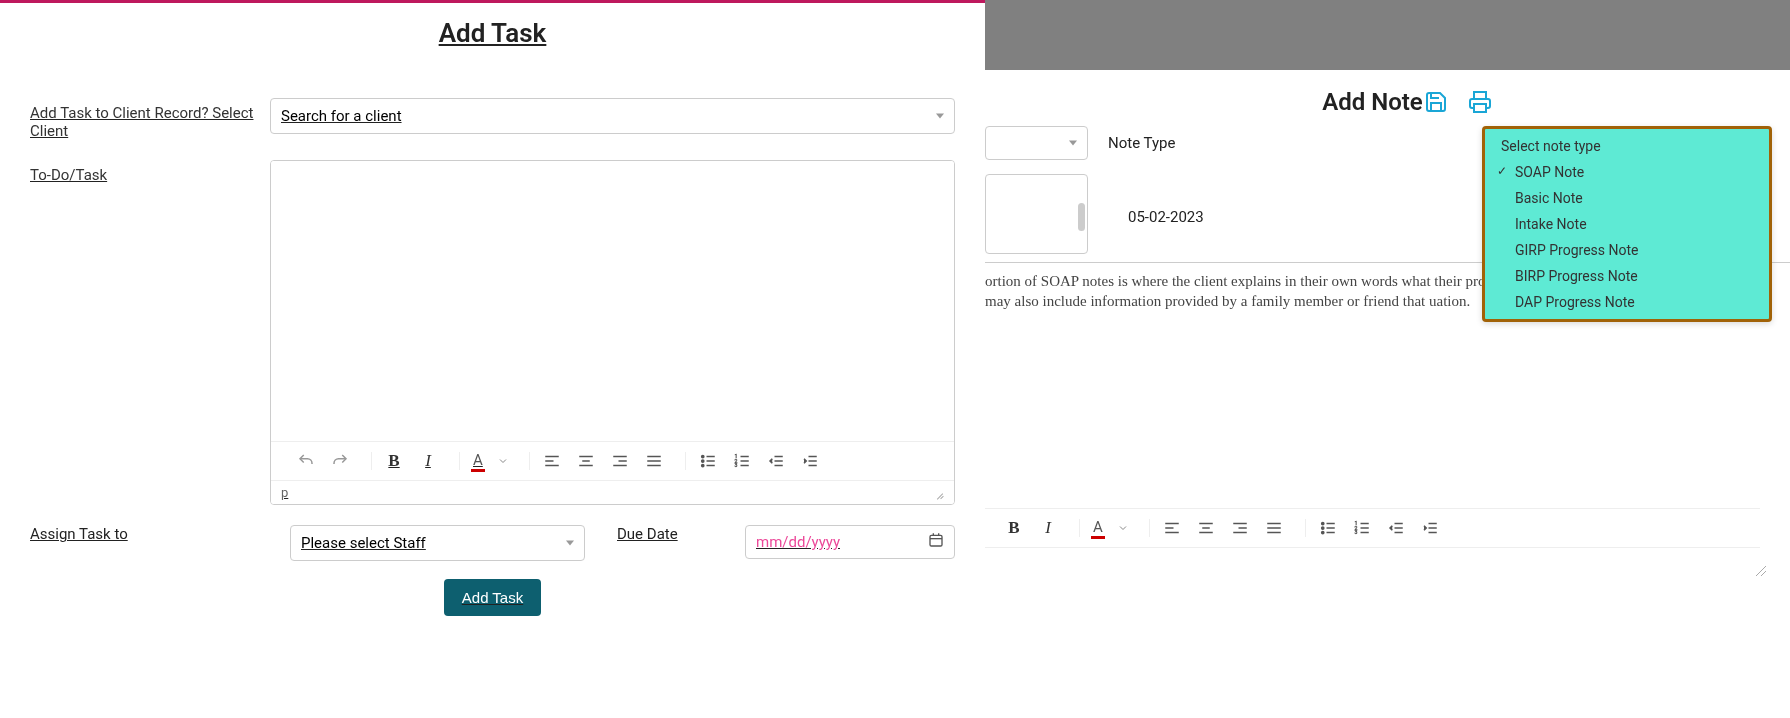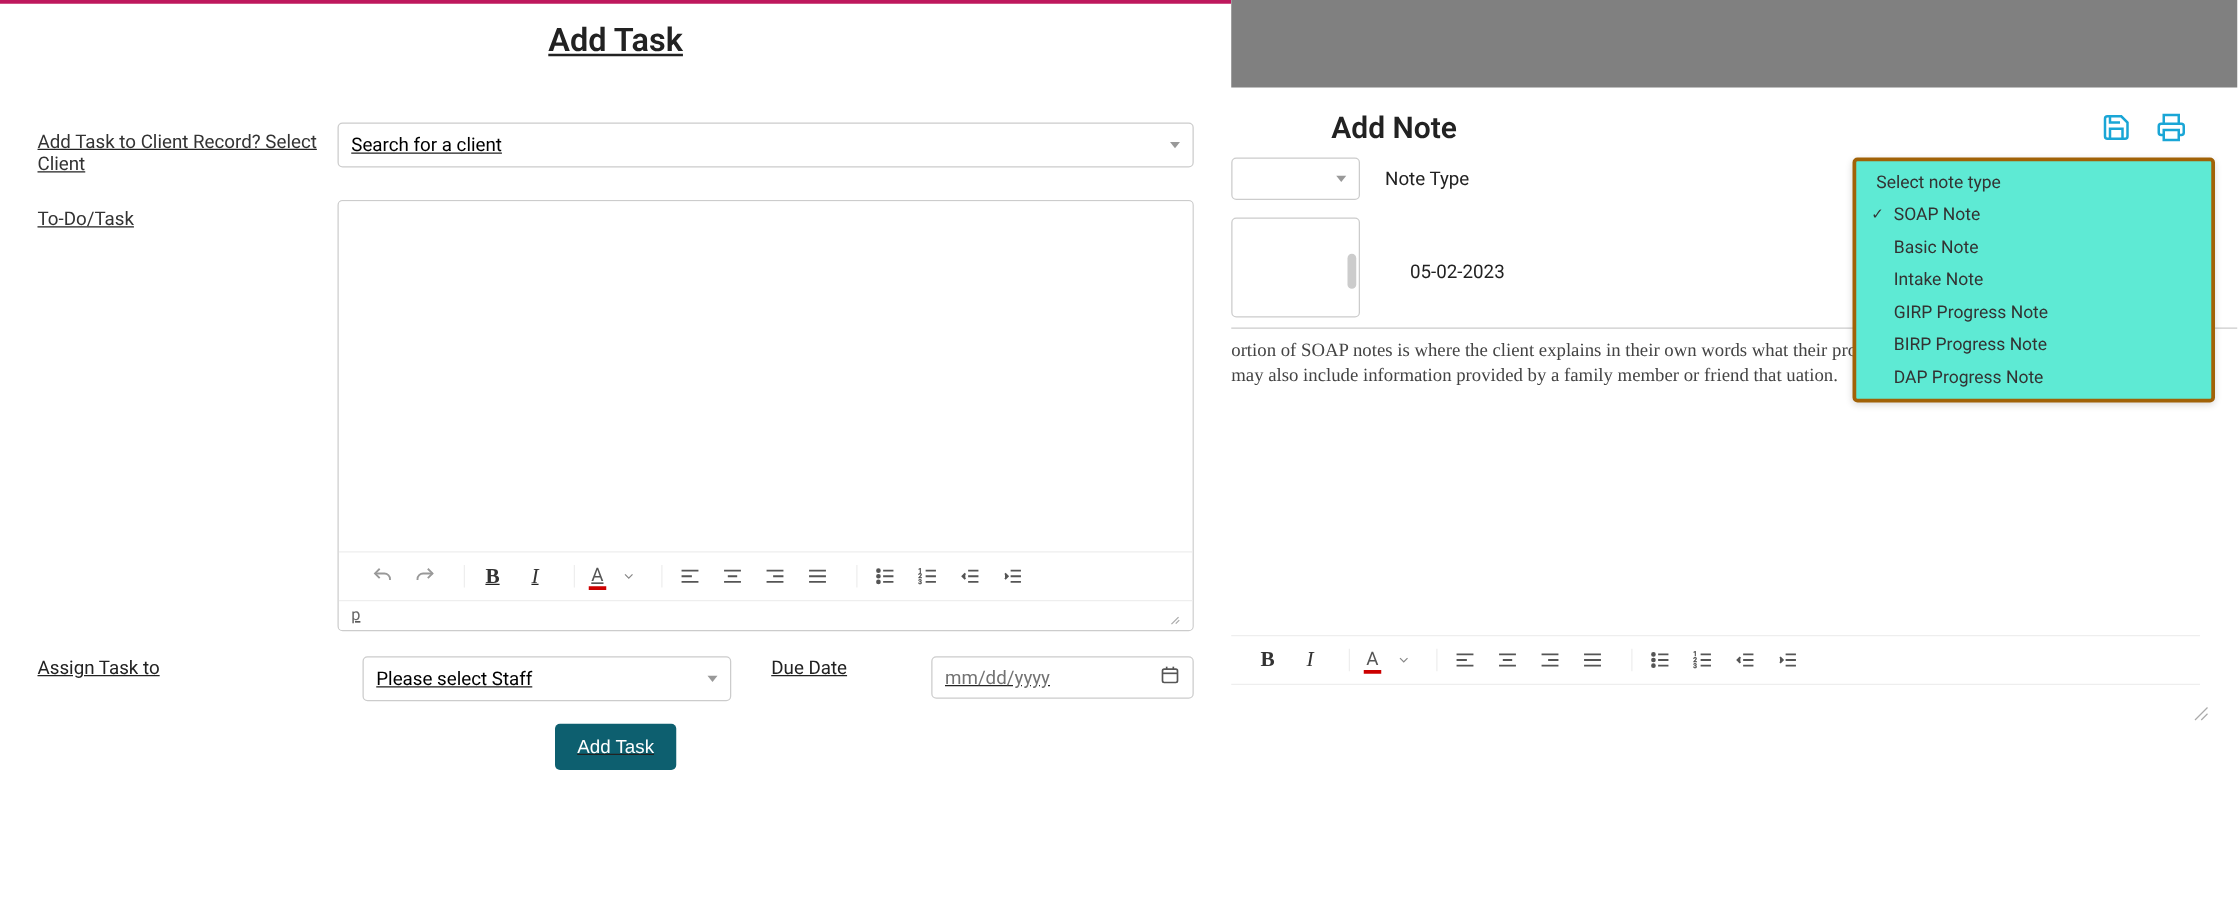--- a/index.html
+++ b/index.html
@@ -28,28 +28,28 @@
 .editor-status { border-top: 1px solid #eee; padding: 4px 10px; font-size: 13px; color: #666; background: #fff; display: flex; justify-content: space-between; align-items: center; }
 .resize-handle { width: 12px; height: 12px; position: relative; }
 .resize-handle::before, .resize-handle::after { content: ""; position: absolute; background: #aaa; }
 .resize-handle::before { width: 8px; height: 1px; bottom: 2px; right: 0; transform: rotate(-45deg); }
 .resize-handle::after { width: 4px; height: 1px; bottom: 1px; right: 0; transform: rotate(-45deg); }
 
 .bottom-row { display: flex; align-items: flex-start; gap: 20px; margin-top: 14px; }
 .bottom-label { width: 240px; font-size: 15px; }
 .staff-select { width: 295px; }
 .due-label { font-size: 15px; margin-left: 12px; margin-right: auto; }
-.date-input { border: 1px solid #ccc; border-radius: 4px; height: 34px; padding: 0 10px; width: 210px; display: flex; align-items: center; justify-content: space-between; color: #737373; font-size: 15px; }
+.date-input { border: 1px solid #ccc; border-radius: 4px; height: 34px; padding: 0 10px; width: 210px; display: flex; align-items: center; justify-content: space-between; color: #ec4899; font-size: 15px; }
 
 .add-task-btn { display: block; margin: 18px auto 0; background: #0d5f6f; color: #fff; border: none; border-radius: 4px; padding: 10px 18px; font-size: 15px; cursor: pointer; }
 
 
 .right-panel { flex: 1; position: relative; background: #fff; }
 .right-topbar { height: 70px; background: #808080; }
-.note-header { display: flex; align-items: center; justify-content: space-between; padding: 18px 40px 10px 80px; }
+.note-header { display: flex; align-items: center; justify-content: center; padding: 18px 40px 10px 80px; }
 .note-title { font-size: 24px; font-weight: 600; }
 .note-header-icons { display: flex; gap: 18px; }
 .icon-btn { width: 26px; height: 26px; color: #1aa6d6; cursor: pointer; display: inline-flex; align-items: center; justify-content: center; }
 .icon-btn svg { width: 24px; height: 24px; stroke: currentColor; }
 
 .note-form-area { position: relative; padding: 0 0 0 0; }
 
 .note-row1 { display: flex; align-items: center; gap: 20px; padding-right: 30px; margin-bottom: 14px; }
 .partial-select { width: 103px; height: 34px; border: 1px solid #ccc; border-radius: 4px; position: relative; background: #fff; margin-left: 0; }
 .partial-select .caret { position: absolute; right: 10px; top: 50%; transform: translateY(-50%); width: 0; height: 0; border-left: 4px solid transparent; border-right: 4px solid transparent; border-top: 5px solid #999; }

